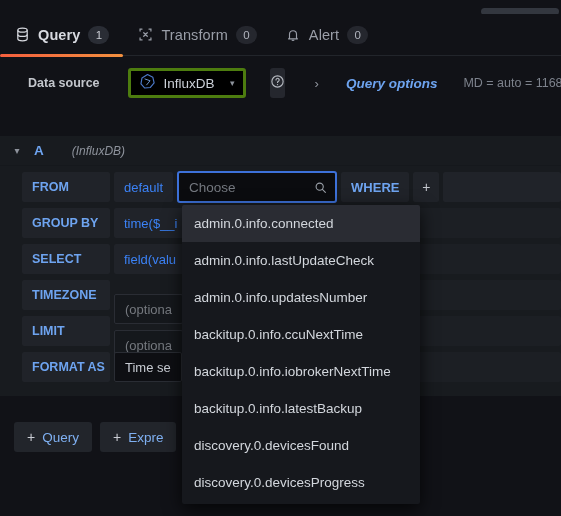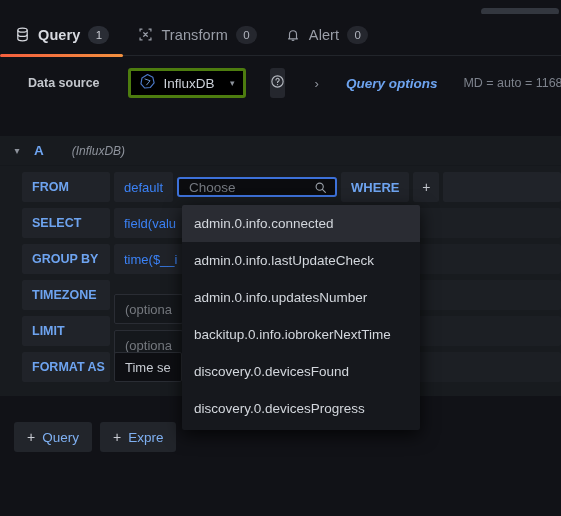--- a/index.html
+++ b/index.html
@@ -257,21 +257,21 @@
     color: #c2c6cd;
     font-size: 14px;
   }
   .qfill { flex: 1; height: 30px; border-radius: 2px; background: #202329; }
   .qfill.dim { background: #1c1f24; }
 
   
   .select-open {
     position: relative;
     width: 160px;
-    height: 20px;
+    height: 32px;
     flex: none;
   }
   .select-box {
     position: absolute;
     inset: 0;
     background: #0b0c0f;
     border: 2px solid #3d71d9;
     border-radius: 3px;
     display: flex;
     align-items: center;
@@ -461,28 +461,28 @@
               </svg>
             </span>
           </span>
         </span>
         <span class="qseg blue">WHERE</span>
         <span class="qseg plus">+</span>
         <span class="qfill"></span>
       </div>
 
       <div class="qrow">
+        <span class="qkey">GROUP BY</span>
+        <span class="qseg">time($__i</span>
+        <span class="qfill dim"></span>
+      </div>
+
+      <div class="qrow">
         <span class="qkey">SELECT</span>
         <span class="qseg">field(valu</span>
-        <span class="qfill dim"></span>
-      </div>
-
-      <div class="qrow">
-        <span class="qkey">GROUP BY</span>
-        <span class="qseg">time($__i</span>
         <span class="qfill dim"></span>
       </div>
 
       <div class="qrow">
         <span class="qkey">TIMEZONE</span>
         <span class="qseg ghost">(optiona</span>
         <span class="tz-select">
           <span>ng</span>
           <span class="chev">▾</span>
         </span>
@@ -514,18 +514,20 @@
     <button class="add-btn">
       <span class="pl">+</span>
       <span>Expre</span>
     </button>
   </div>
 
   <div class="dd">
     <div class="dd-item hl">admin.0.info.connected</div>
     <div class="dd-item">admin.0.info.lastUpdateCheck</div>
     <div class="dd-item">admin.0.info.updatesNumber</div>
+    <div class="dd-item">backitup.0.info.ccuNextTime</div>
     <div class="dd-item">backitup.0.info.iobrokerNextTime</div>
+    <div class="dd-item">backitup.0.info.latestBackup</div>
     <div class="dd-item">discovery.0.devicesFound</div>
     <div class="dd-item">discovery.0.devicesProgress</div>
   </div>
 
 </div>
 
 </body></html>

